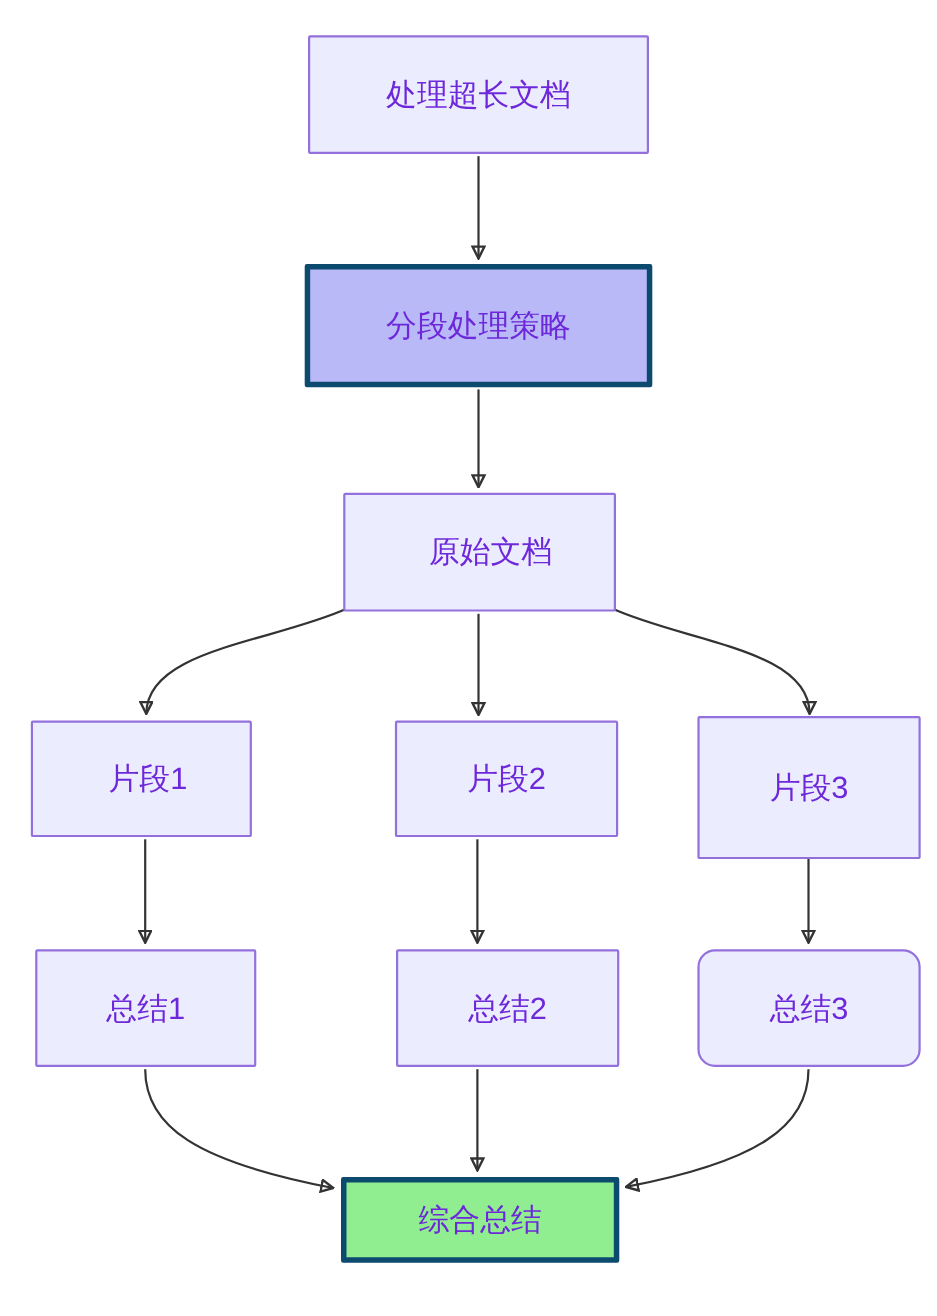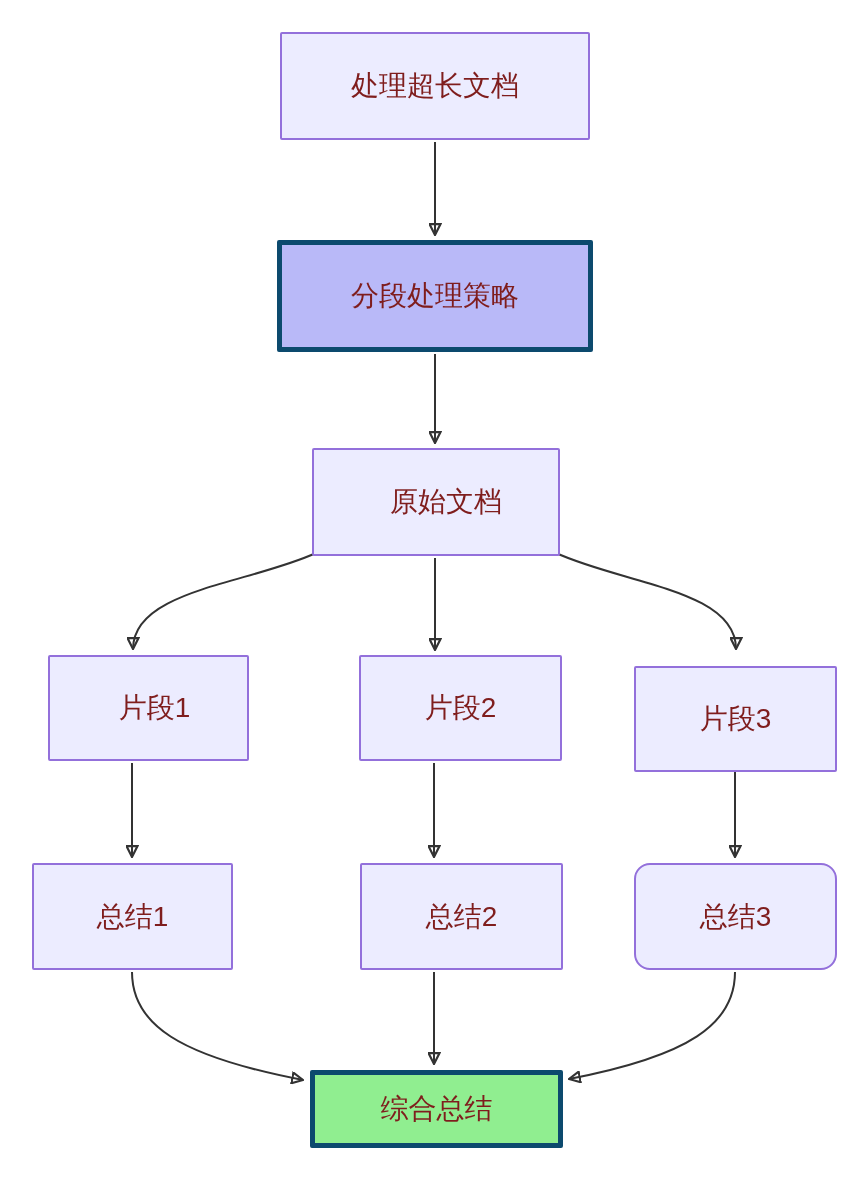--- a/index.html
+++ b/index.html
@@ -21,40 +21,40 @@
     stroke: #333333;
     stroke-width: 2px;
   }
   .node {
     position: absolute;
     box-sizing: border-box;
     display: flex;
     align-items: center;
     justify-content: center;
     text-align: center;
-    color: #7f1d1d;
+    color: #6d28d9;
     font-size: 28px;
     line-height: 1.2;
     border-radius: 2px;
   }
   .node-default {
     background: #ECECFF;
     border: 2px solid #9370DB;
   }
   .node-dark-border {
     border: 5px solid #0c4a6e;
   }
   .node-strategy { background: #B9B9F8; left: 277px; top: 240px; width: 316px; height: 112px; }
   .node-final    { background: #90EE90; left: 310px; top: 1070px; width: 253px; height: 78px; align-items: center; }
 
   .node-process  { left: 280px; top: 32px;  width: 310px; height: 108px; }
   .node-original { left: 312px; top: 448px; width: 248px; height: 108px; padding-left: 20px; }
-  .node-frag1    { left: 48px;  top: 655px; width: 201px; height: 106px; padding-left: 12px; }
+  .node-frag1    { left: 28px;  top: 655px; width: 201px; height: 106px; padding-left: 12px; }
   .node-frag2    { left: 333px; top: 655px; width: 203px; height: 106px; margin-left: 26px; }
-  .node-frag3    { left: 634px; top: 666px; width: 203px; height: 106px; }
+  .node-frag3    { left: 634px; top: 651px; width: 203px; height: 130px; }
   .node-sum1     { left: 32px;  top: 863px; width: 201px; height: 107px; }
   .node-sum2     { left: 333px; top: 863px; width: 203px; height: 107px; margin-left: 27px; }
   .node-sum3     { left: 634px; top: 863px; width: 203px; height: 107px; border-radius: 16px; }
 </style>
 </head>
 <body>
 
 <div class="canvas">
 
   <svg class="edges-layer" viewBox="0 0 852 1196" xmlns="http://www.w3.org/2000/svg">

